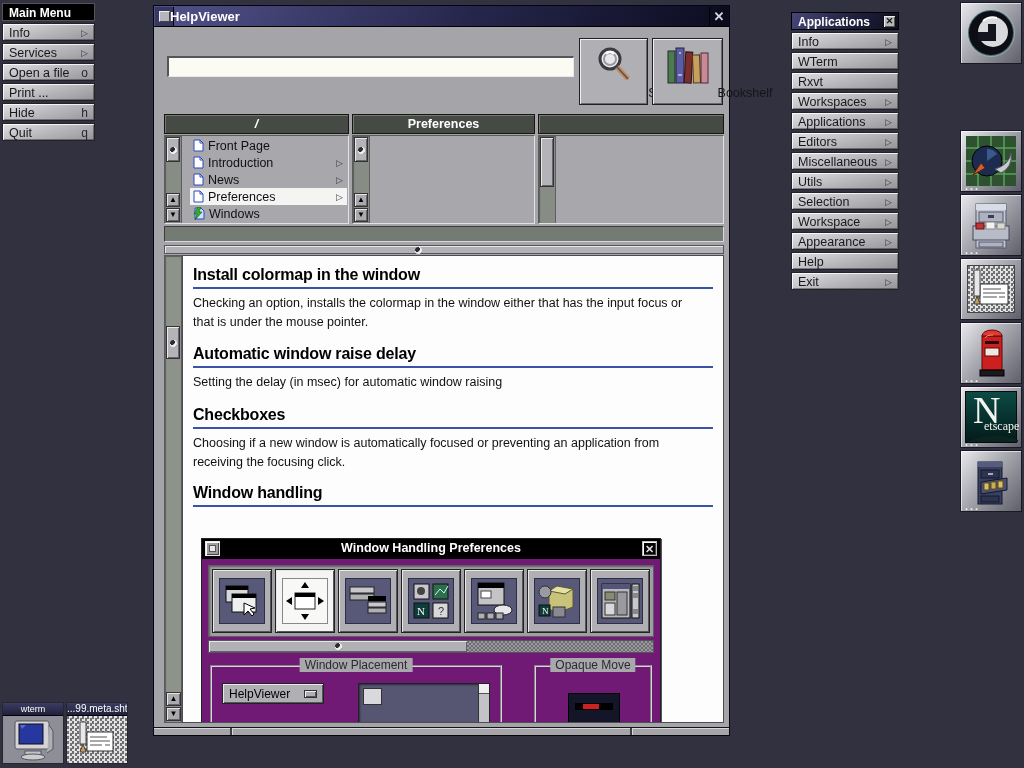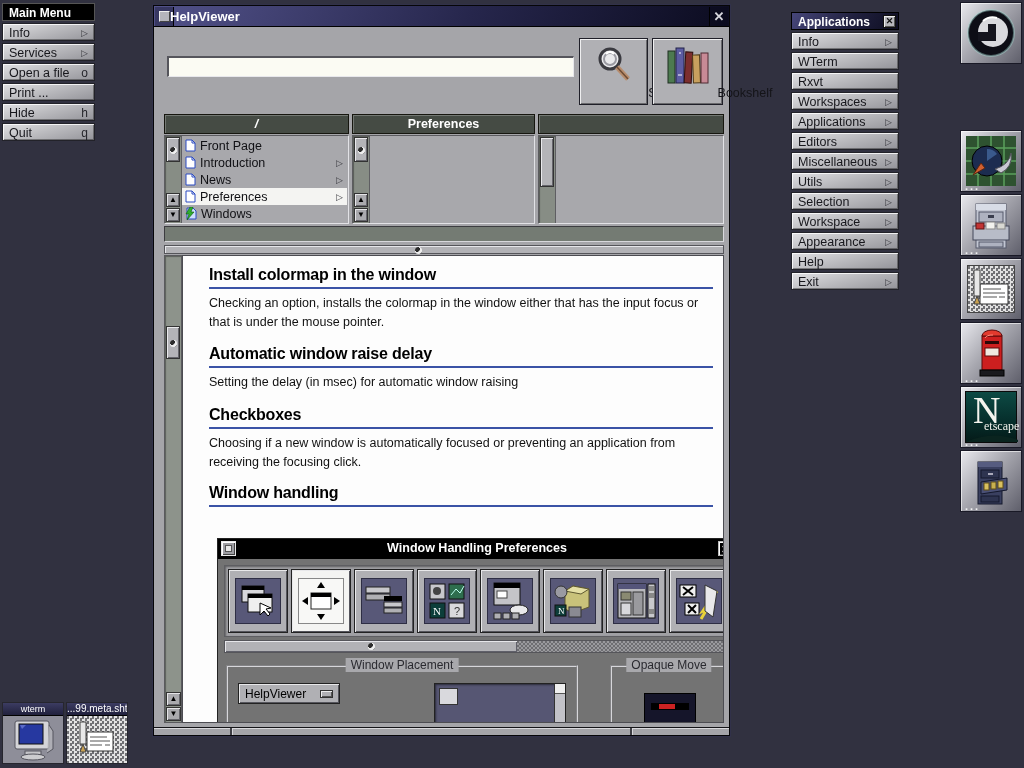--- a/index.html
+++ b/index.html
@@ -58,47 +58,47 @@
             box-shadow:inset 1px 1px 0 rgba(255,255,255,.25); }
   .collist { position:absolute; top:129px; height:89px; background:#a8a8ac;
              border-top:1px solid #5c5c60; border-left:1px solid #5c5c60; border-bottom:1px solid #e2e2e6; border-right:1px solid #e2e2e6; }
   .rail { position:absolute; left:0; top:0; bottom:0; width:17px; background:#878d85;
           border-right:1px solid #5e5e62; box-shadow:inset 1px 1px 1px rgba(0,0,0,.35); }
   .rail-knob { position:absolute; left:1px; top:1px; width:14px; height:25px; background:#b4b4b8;
                border:1px solid #333; box-shadow:inset 1px 1px 0 #e9e9ec, inset -1px -1px 0 #66666c; }
   .rail-btn { position:absolute; left:1px; width:14px; height:14px; background:#aaaaae; border:1px solid #333;
               box-shadow:inset 1px 1px 0 #e5e5e8, inset -1px -1px 0 #66666c;
               font-size:8px; line-height:12px; text-align:center; color:#000; }
-  .rows { position:absolute; left:17px; top:1px; right:1px; }
+  .rows { position:absolute; left:25px; top:1px; right:1px; }
   .brow { height:17px; display:flex; align-items:center; gap:4px; padding-left:3px; font-size:12.5px; color:#101014; }
   .brow.sel { background:#f4f4f2; }
   .brow .arr { margin-left:auto; padding-right:4px; font-size:9px; color:#3a3a40; }
 
   #browser-status { position:absolute; left:10px; top:220px; width:560px; height:16px; background:#747b73;
                     border-top:1px solid #3c3c40; border-left:1px solid #3c3c40; border-bottom:1px solid #d8d8dc; border-right:1px solid #d8d8dc; }
   #browser-hscroll { position:absolute; left:10px; top:239px; width:560px; height:9px; background:#b2b2b6;
                      border:1px solid #55555a; box-shadow:inset 1px 1px 0 #e6e6ea; }
   #browser-hscroll .dimple { left:250px; top:1px; }
 
   
   #content-wrap { position:absolute; left:10px; top:249px; width:560px; height:468px; }
   #content-vscroll { position:absolute; left:0; top:0; width:18px; height:468px; background:#8d938b;
                      border:1px solid #5a5a5e; box-shadow:inset 1px 1px 1px rgba(0,0,0,.35); }
   #cv-knob { position:absolute; left:1px; top:70px; width:14px; height:33px; background:#b4b4b8; border:1px solid #333;
              box-shadow:inset 1px 1px 0 #e9e9ec, inset -1px -1px 0 #66666c; }
   #cv-knob .dimple { left:3px; top:13px; }
   #pane { position:absolute; left:18px; top:0; width:542px; height:468px; background:#fdfdfd;
-          border:1px solid #4c4c52; overflow:hidden; padding:9px 0 0 26px; }
+          border:1px solid #4c4c52; overflow:hidden; padding:9px 0 0 10px; }
   .sec-h { font-size:16px; font-weight:bold; letter-spacing:-.2px; color:#000; line-height:19px;
            border-bottom:2px solid #3b53a6; padding-bottom:3px; margin-right:10px; }
   .sec-p { font-size:12.5px; line-height:19px; color:#111; margin-top:5px; max-width:512px; }
   .mt1{margin-top:12px;} .mt2{margin-top:13px;} .mt3{margin-top:11px;}
 
   
-  #mini-dlg { position:relative; margin:31px 16px 0 8px; width:520px; height:200px; background:#737373;
+  #mini-dlg { position:relative; margin:31px 16px 0 8px; width:460px; height:200px; background:#701a75;
               border:1px solid #222; box-shadow:1px 1px 0 #555; }
   #mini-dlg .dtitle { height:20px; background:#000; color:#fff; font-weight:bold; font-size:12.5px;
                       text-align:center; line-height:19px; position:relative; }
   .dtb { position:absolute; top:2px; width:15px; height:15px; background:#9d9da2; border:1px solid #e8e8e8;
          box-shadow:inset 1px 1px 0 #fff, inset -1px -1px 0 #444; }
   .dtb.l{ left:3px; } .dtb.r{ right:3px; background:#000; border-color:#bbb; color:#ddd; font-size:11px; line-height:14px; text-align:center; }
   .dtb .tb-mini2 { position:absolute; left:3px; top:3px; width:7px; height:7px; background:#e8e8e8; border:1px solid #555; }
   #tabstrip { margin:6px 6px 0 6px; height:72px; background:#a0a0a4; border:1px solid #5e5e62;
               box-shadow:inset 1px 1px 2px rgba(0,0,0,.4); display:flex; gap:3px; padding:3px; overflow:hidden; }
   .tile { flex:0 0 60px; height:64px; background:#b0b0b4; border:1px solid #222;

